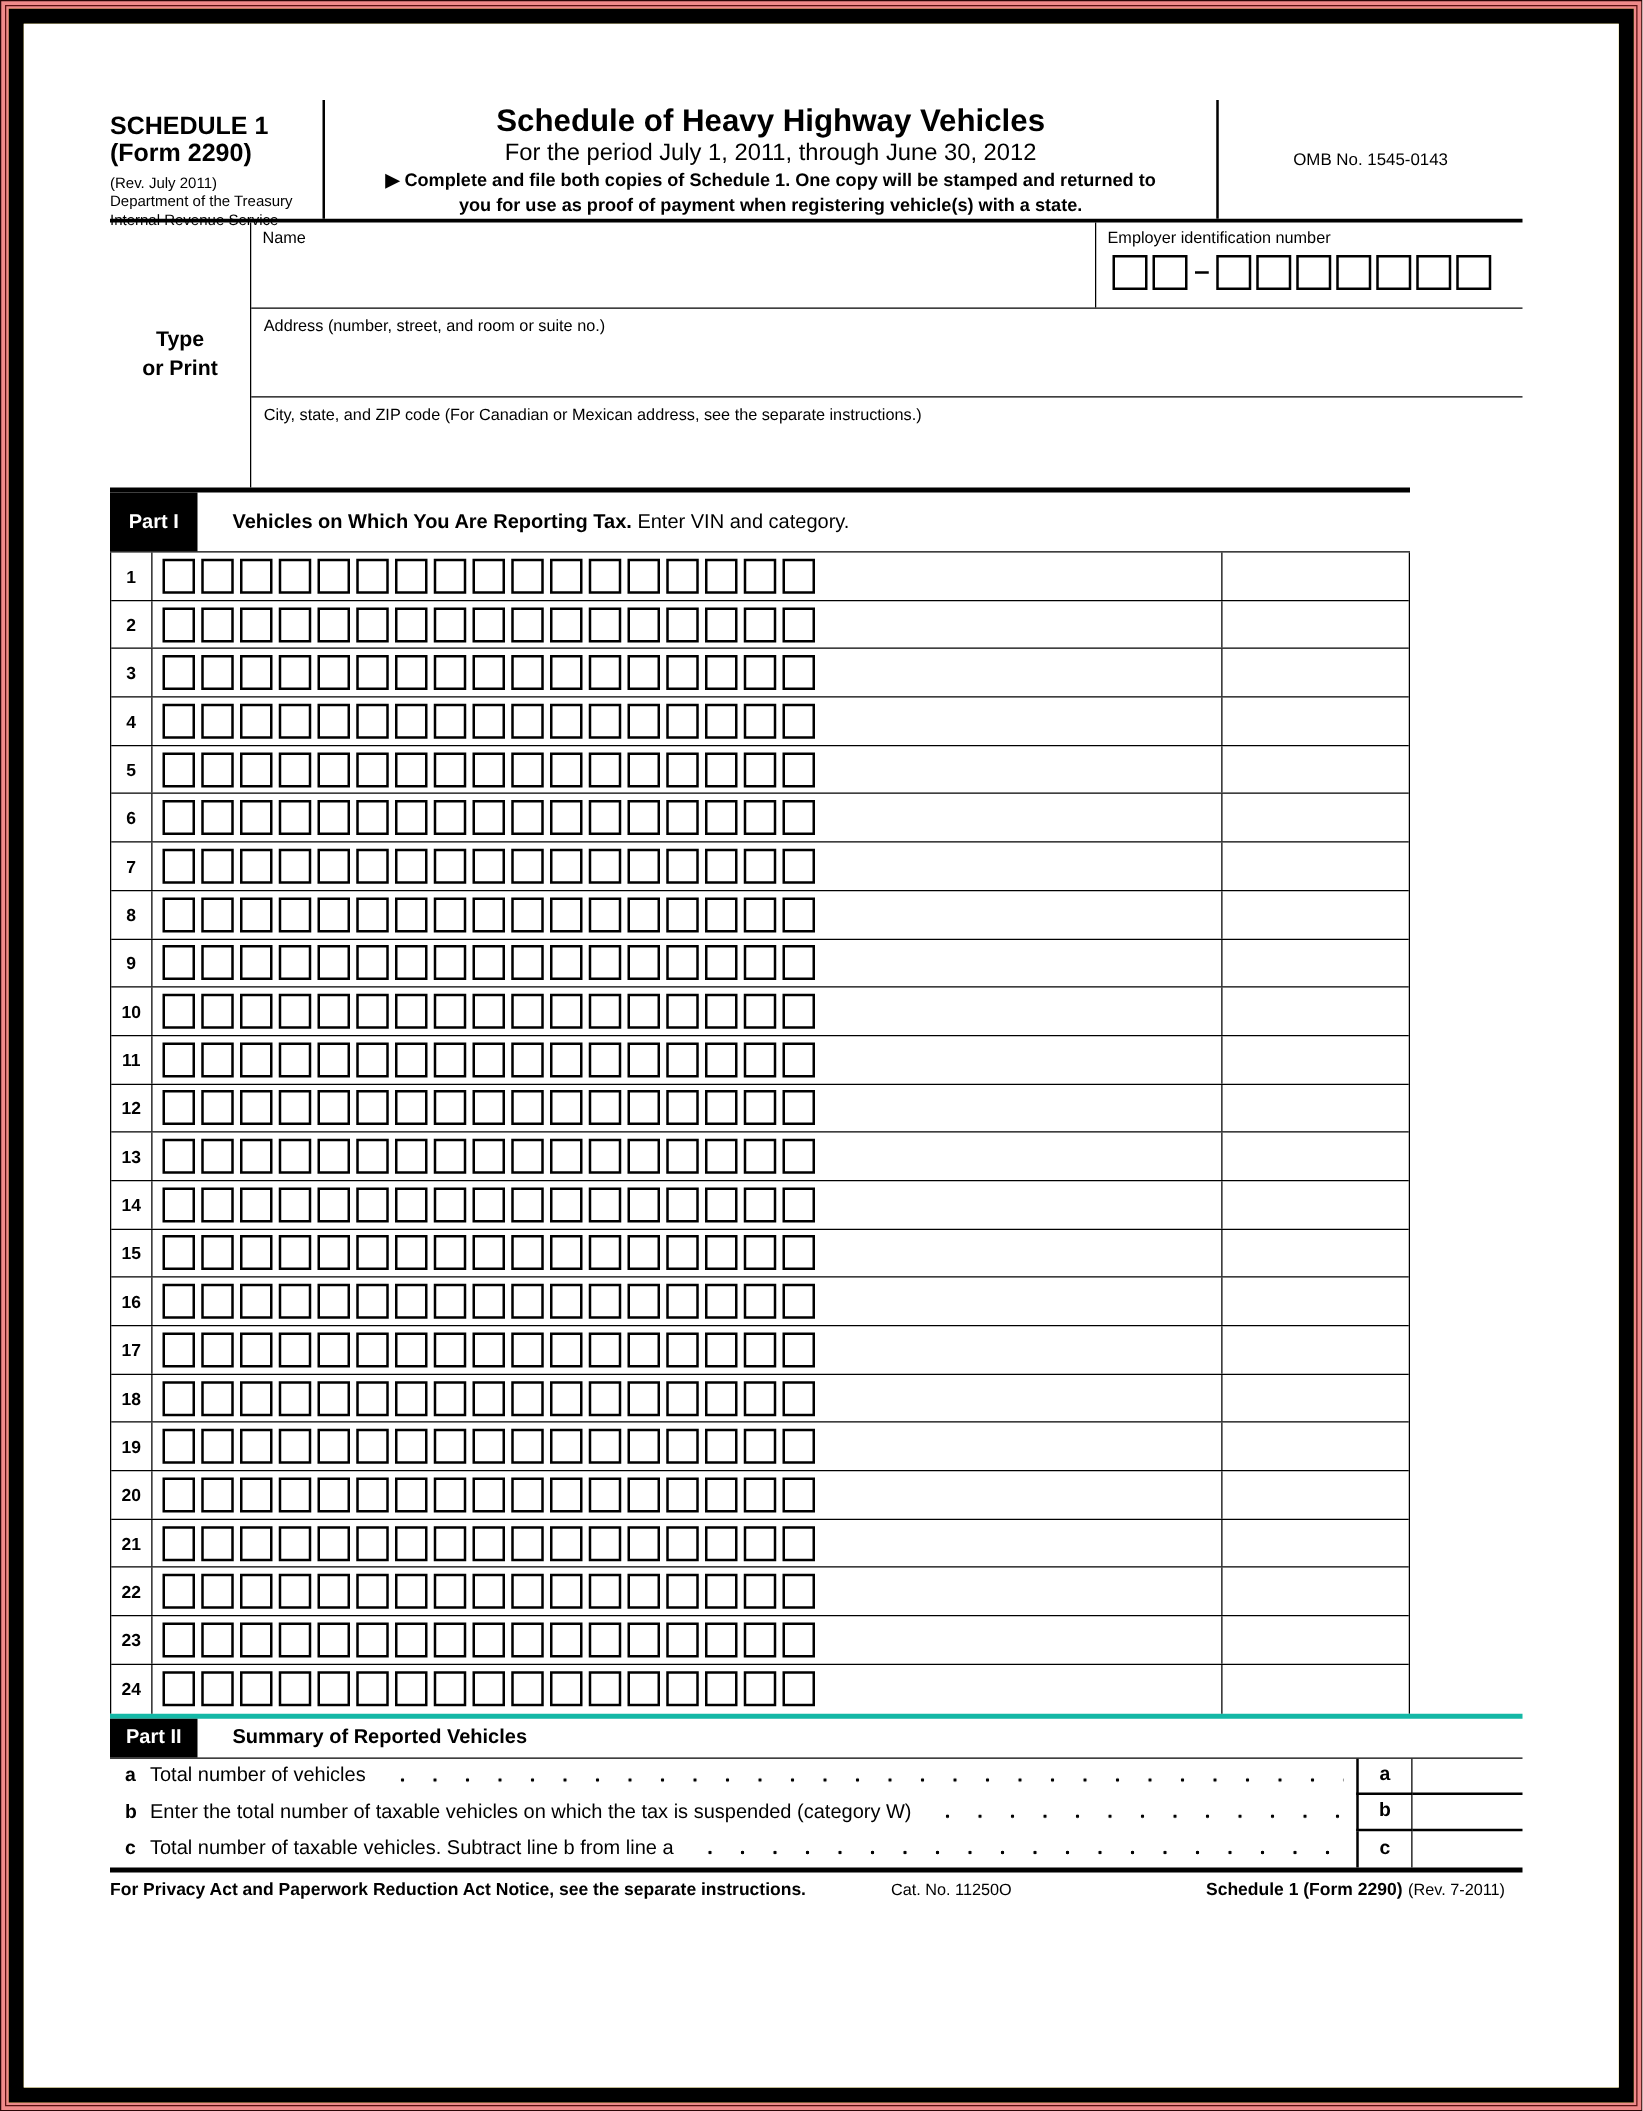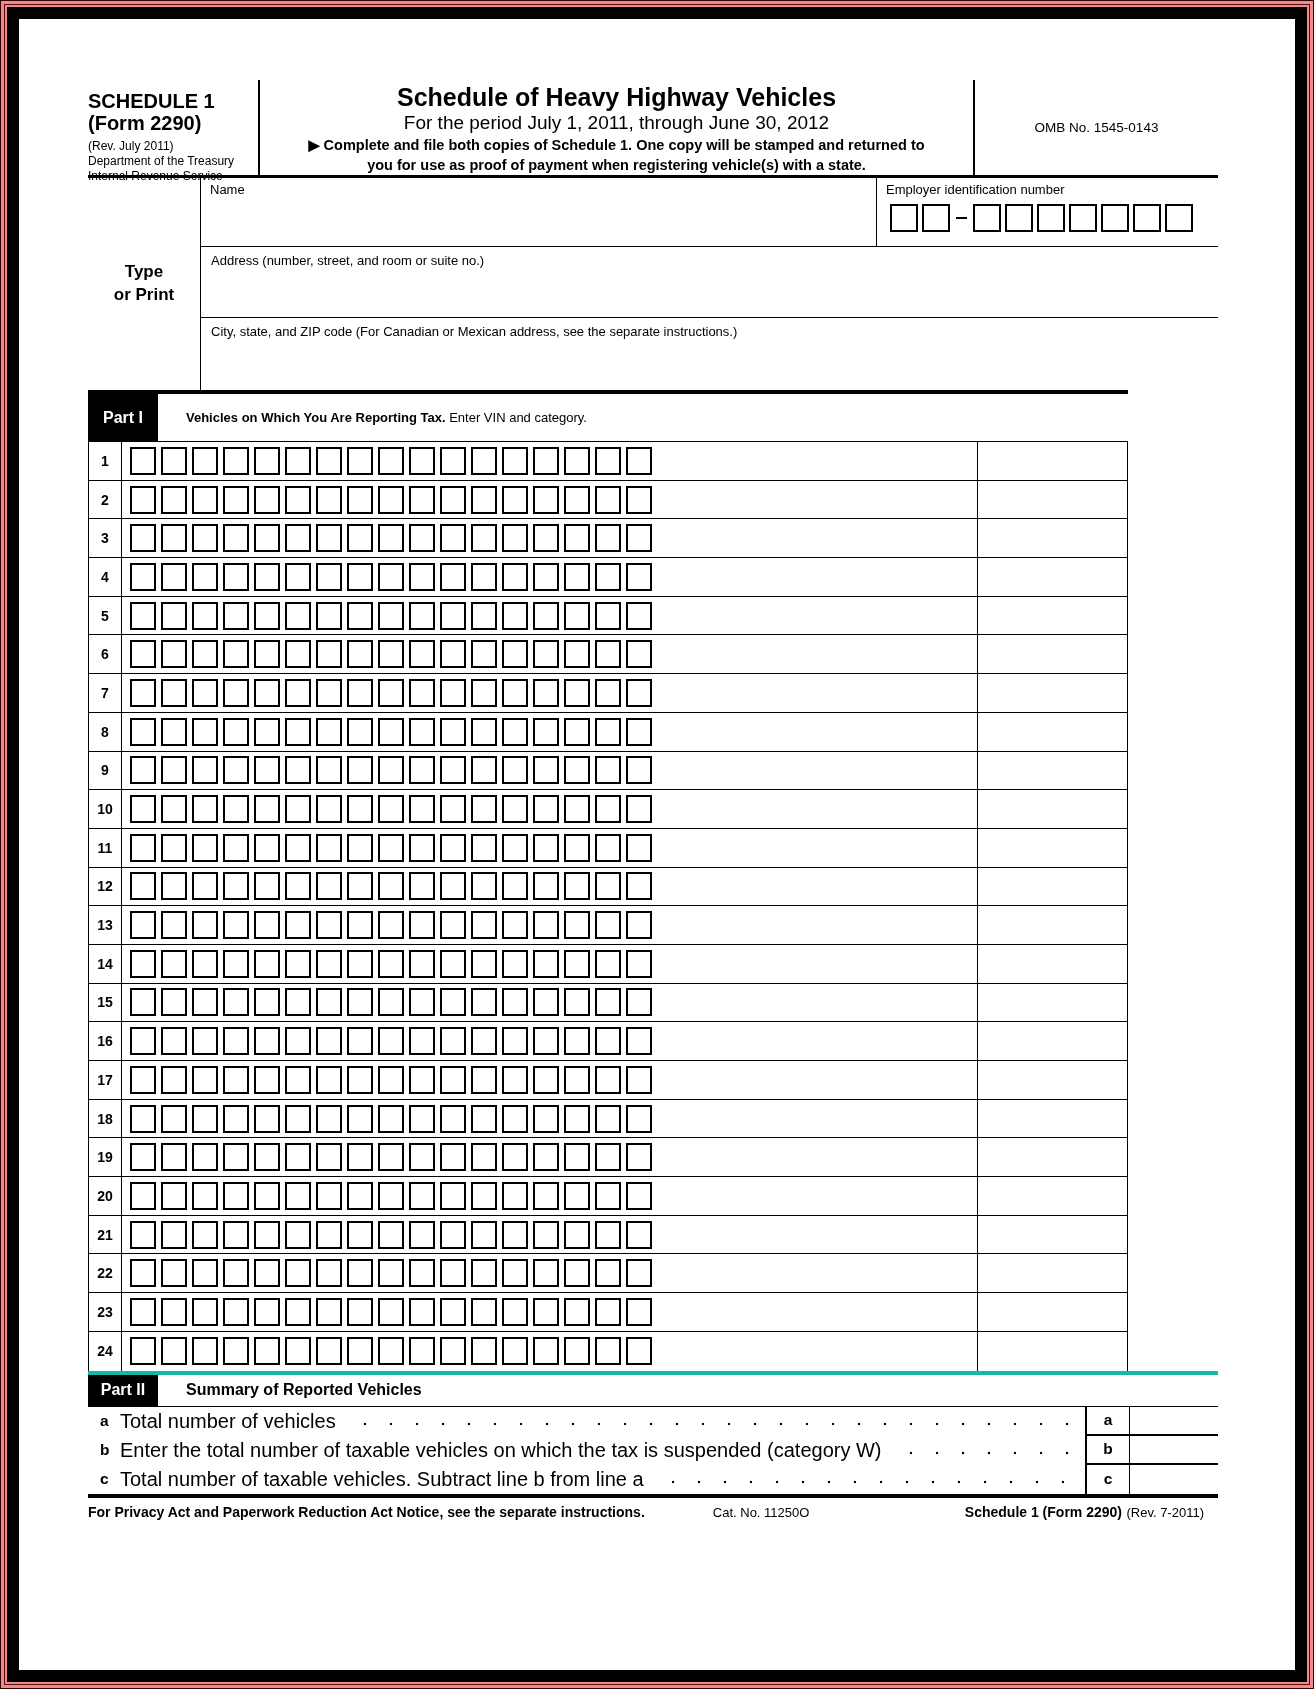--- a/index.html
+++ b/index.html
@@ -39,21 +39,21 @@
   .ein-box { width:28px; height:28px; border:2px solid #000; background:#fff; margin-right:4px; }
   .ein-dash { width:11px; height:2px; background:#000; margin:0 6px 0 2px; }
   .e-row2 { height:71px; border-bottom:1px solid #000; padding:6px 0 0 10px; font-size:13px; }
   .e-row3 { flex:1; padding:6px 0 0 10px; font-size:13px; }
 
   
   .part1-header { width:1040px; height:52px; border-top:4px solid #000; border-bottom:1px solid #000;
                   position:relative; display:flex; align-items:center; }
   .badge { width:70px; height:100%; background:#000; color:#fff; font-weight:bold; font-size:16px;
            display:flex; align-items:center; justify-content:center; flex:none; }
-  .p1-heading { margin-left:28px; font-size:13px; }
+  .p1-heading { margin-left:28px; font-size:16px; }
   .hb { font-weight:bold; }
   .cat-header { position:absolute; left:889px; top:-14px; width:151px; height:61px;
                 border:1px solid #000; border-bottom:none; background:#fff; z-index:2;
                 font-size:11px; line-height:1.3; text-align:center; padding-top:3px; }
 
   .rows { width:1040px; border-left:1px solid #000; border-right:1px solid #000; }
   .vin-row { height:38.7px; border-bottom:1px solid #000; display:flex; align-items:center; }
   .vin-row:last-child { border-bottom:none; }
   .row-num { width:33px; align-self:stretch; border-right:1px solid #000; display:flex;
              align-items:center; justify-content:center; font-weight:bold; font-size:14px; flex:none; }
@@ -61,21 +61,21 @@
   .vin-box { width:26px; height:28px; border:2px solid #000; background:#fff; }
   .row-spacer { flex:1; }
   .cat-cell { width:150px; align-self:stretch; border-left:1px solid #000; flex:none; }
 
   
   .part2-header { width:1130px; height:36px; border-top:4px solid #14b8a6; border-bottom:1px solid #000;
                   display:flex; align-items:center; }
   .p2-heading { margin-left:28px; font-size:16px; font-weight:bold; }
   .sum-row { width:1130px; height:29px; display:flex; align-items:center; }
   .sum-letter { font-weight:bold; font-size:15.5px; margin-left:12px; width:20px; flex:none; }
-  .sum-text { font-size:20px; white-space:nowrap; }
+  .sum-text { font-size:16px; white-space:nowrap; }
   .dots { flex:1; align-self:stretch; margin:0 10px 0 16px;
           background-image:radial-gradient(circle, #000 1.3px, rgba(0,0,0,0) 1.6px);
           background-size:26px 10px; background-repeat:repeat-x;
           background-position:left calc(100% - 7px); }
   .sum-letter-cell { width:45px; align-self:stretch; border-left:2px solid #000; border-right:1px solid #000;
                      border-bottom:2px solid #000; display:flex; align-items:center; justify-content:center;
                      font-weight:bold; font-size:15.5px; flex:none; }
   .sum-entry-cell { width:88px; align-self:stretch; border-bottom:2px solid #000; flex:none; }
   .sum-row:last-child .sum-letter-cell, .sum-row:last-child .sum-entry-cell { border-bottom:none; }
 

